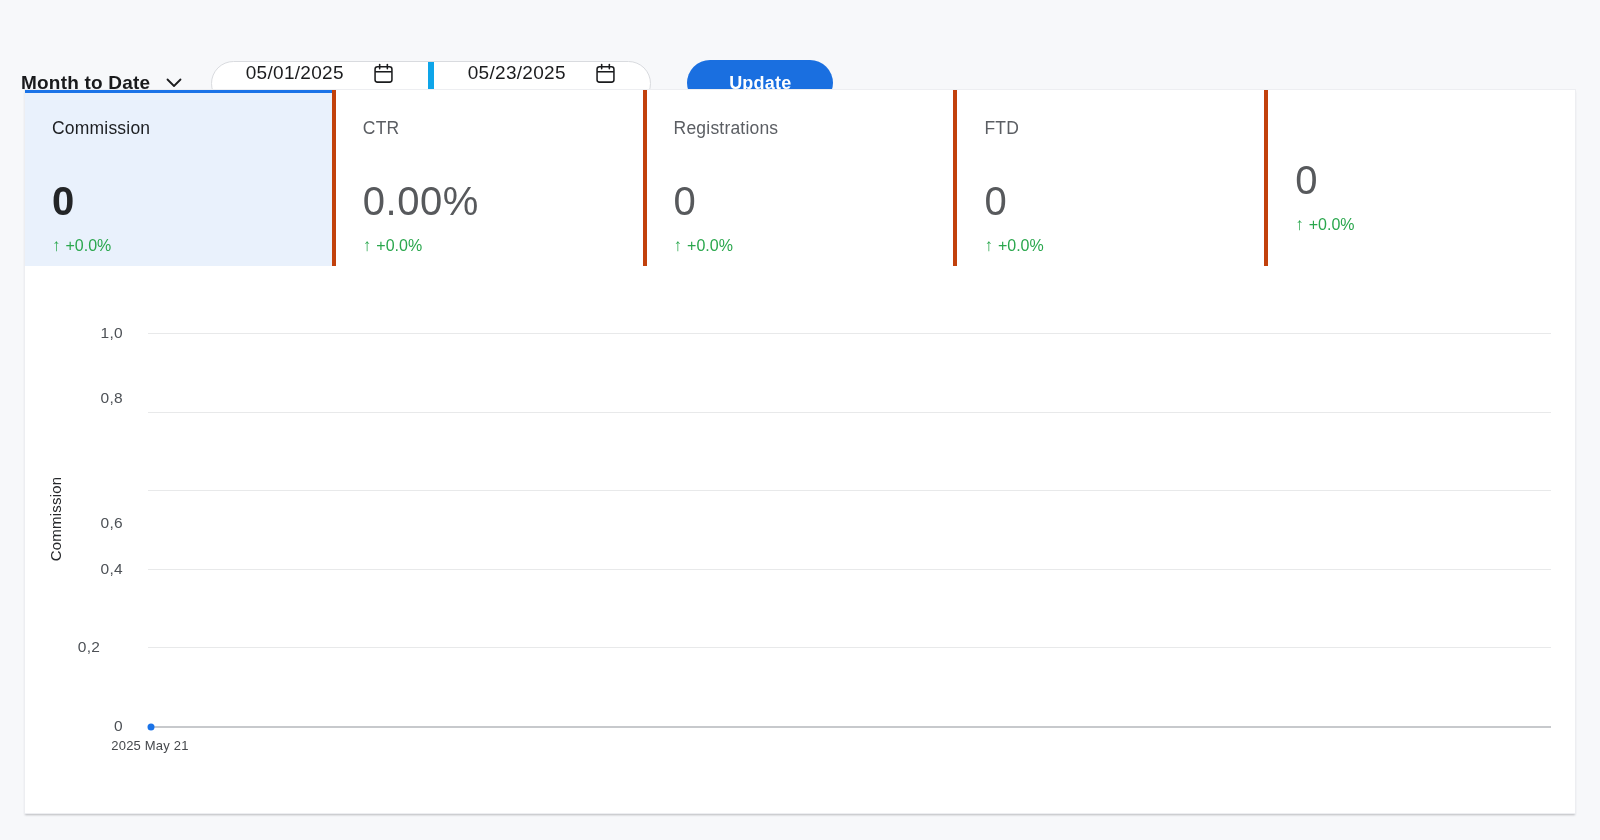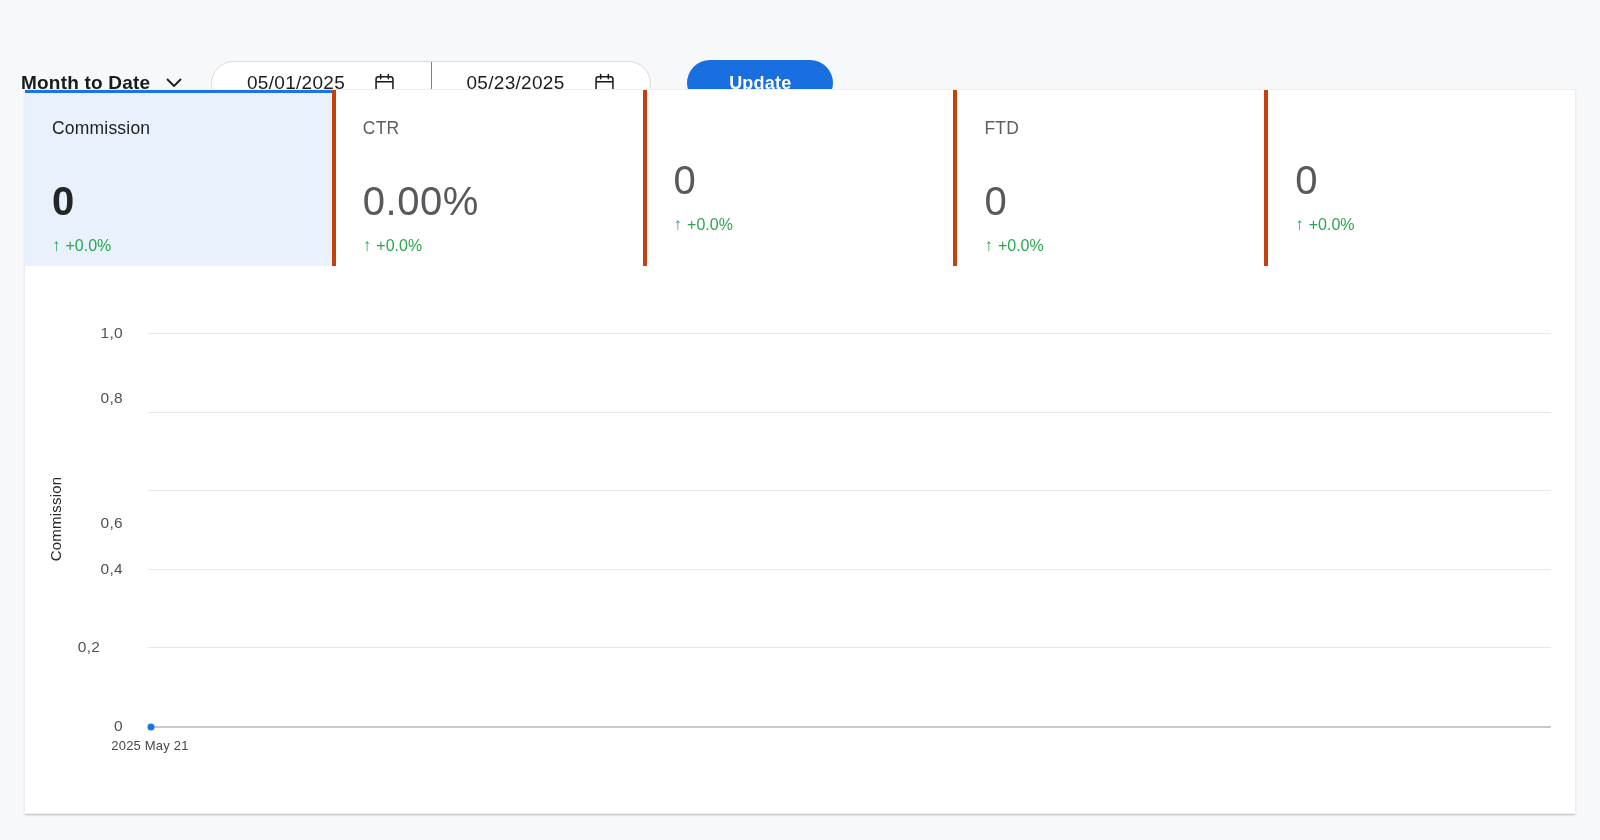--- a/index.html
+++ b/index.html
@@ -20,23 +20,23 @@
   .range-selector {
     display:flex; align-items:center; gap:16px; cursor:pointer; height:44px;
   }
   .range-selector .label { font-size:19px; font-weight:700; color:#191a1c; letter-spacing:.2px; }
   .chev { width:16px; height:10px; display:block; }
   .date-picker {
     margin-left:29px; width:440px; height:45px; background:#ffffff;
     border:1px solid #d9dbdf; border-radius:23px; display:flex; align-items:stretch;
   }
   .date-half {
-    flex:1; display:flex; align-items:center; justify-content:center; gap:28px; cursor:pointer;
+    flex:1; display:flex; justify-content:center; gap:28px; cursor:pointer;
   }
-  .date-half + .date-half { border-left:1px solid #0ea5e9; }
+  .date-half + .date-half { border-left:6px solid #0ea5e9; }
   .date-text { font-size:19px; font-weight:500; color:#1b1c1e; letter-spacing:.3px; }
   .cal-icon { width:23px; height:23px; display:block; }
   .update-btn {
     margin-left:36px; width:146px; height:46px; border:none; border-radius:23px;
     background:#1a6fe0; color:#ffffff; font-size:18px; font-weight:700;
     font-family:inherit; cursor:pointer; letter-spacing:.2px;text-align:center;
   }
 
   
   .card {
@@ -137,20 +137,21 @@
     </div>
     <div class="tab">
       <div class="t-label">CTR</div>
       <div class="t-value">0.00%</div>
       <div class="t-delta">
         <span class="arrow">↑</span>
         <span>+0.0%</span>
       </div>
     </div>
     <div class="tab">
+      <div class="t-label">Registrations</div>
       <div class="t-value">0</div>
       <div class="t-delta">
         <span class="arrow">↑</span>
         <span>+0.0%</span>
       </div>
     </div>
     <div class="tab">
       <div class="t-label">FTD</div>
       <div class="t-value">0</div>
       <div class="t-delta">

